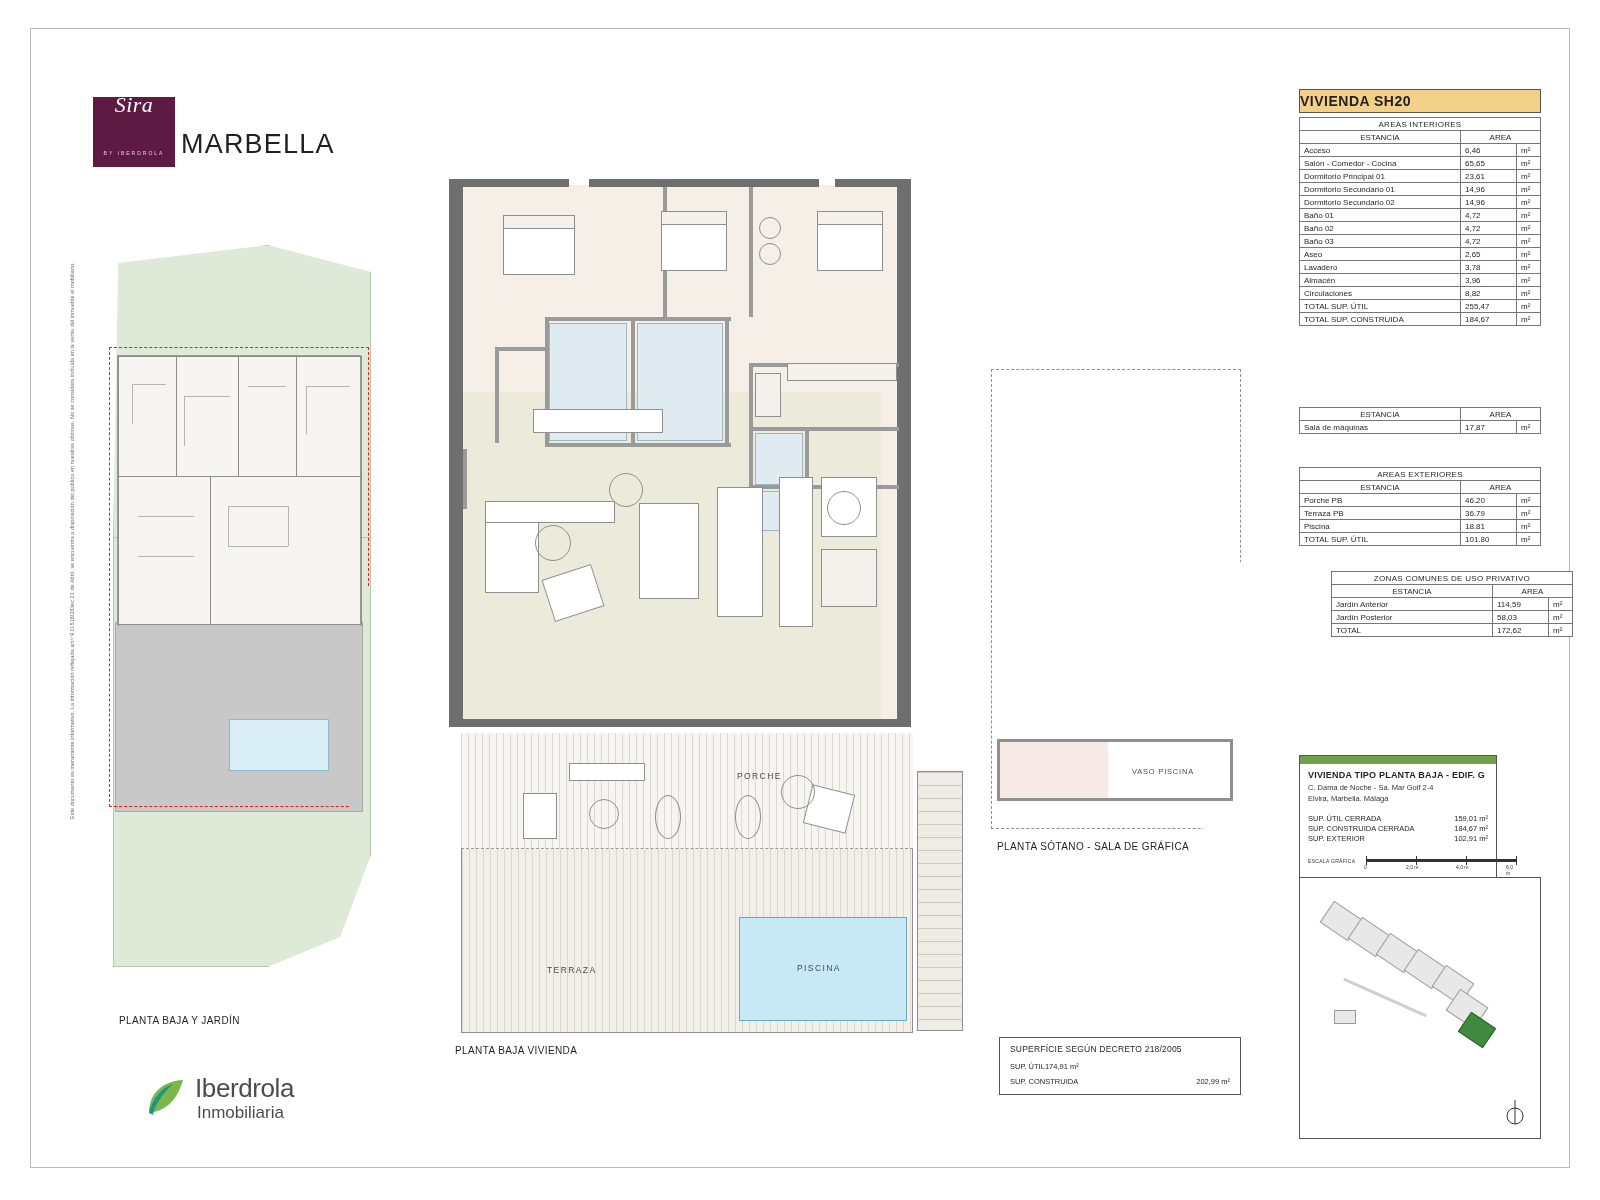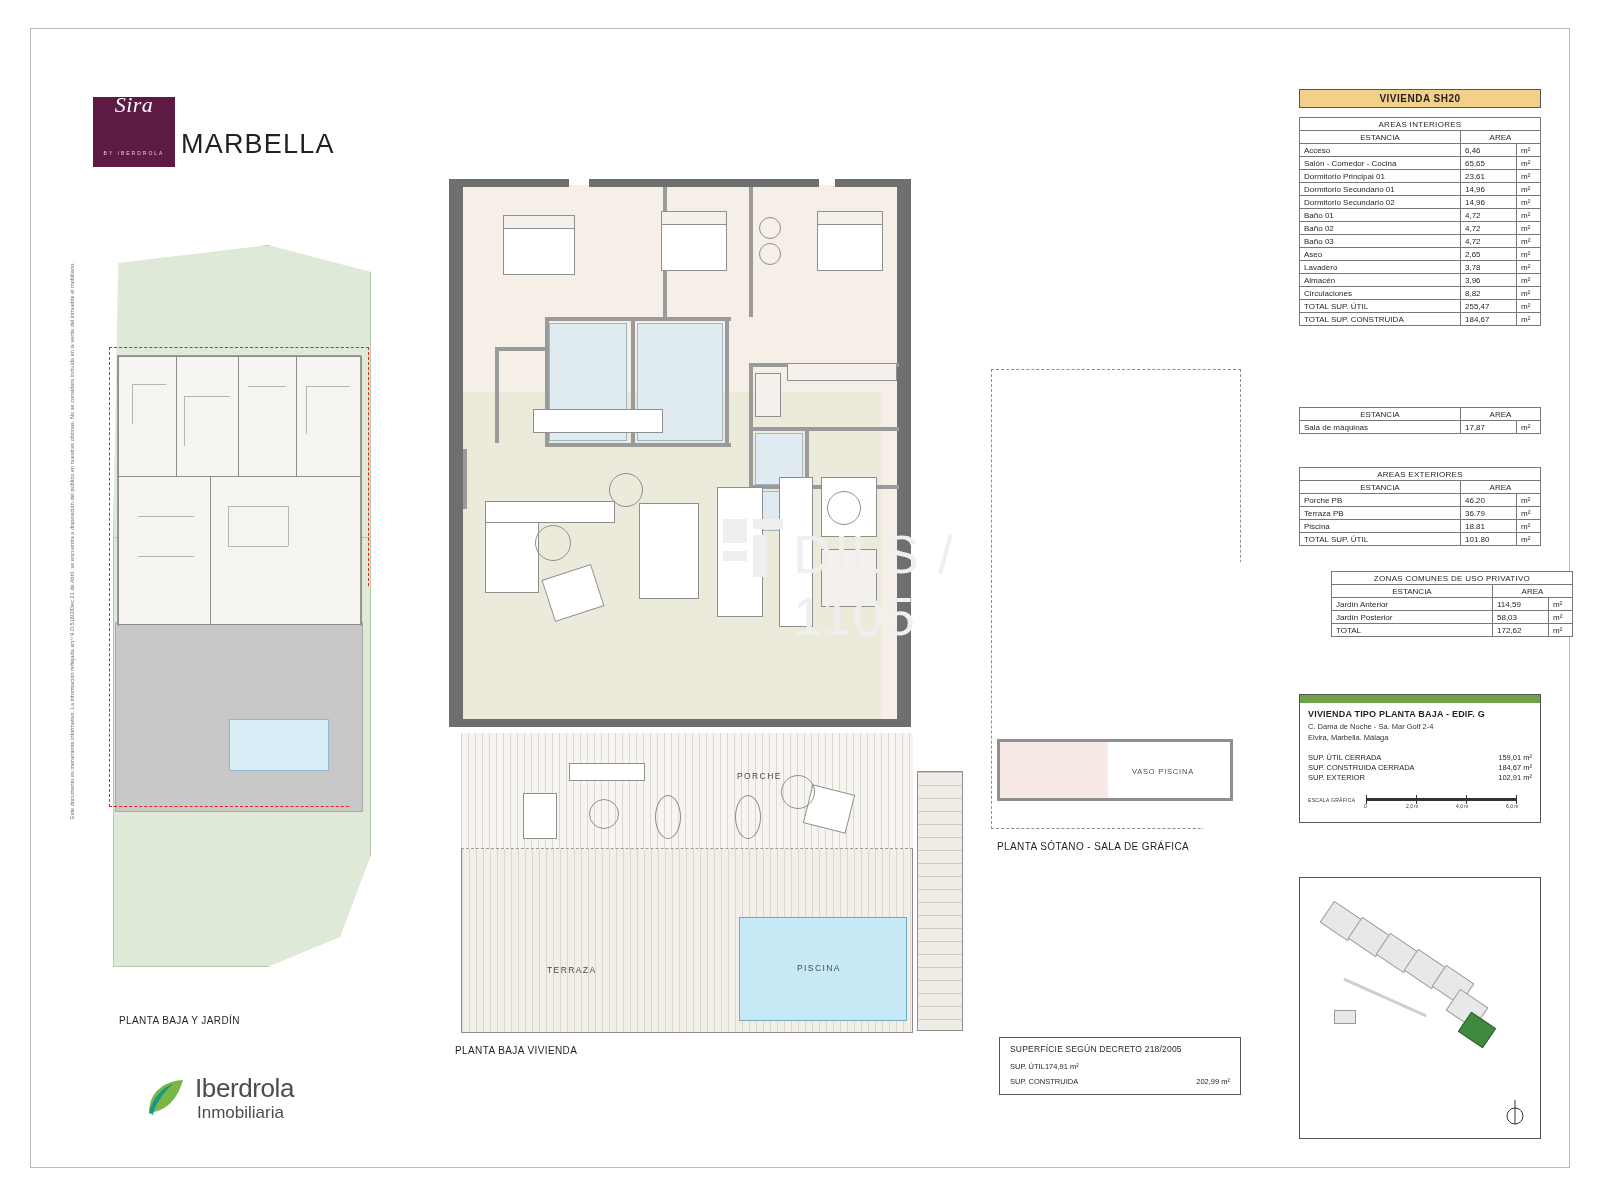--- a/index.html
+++ b/index.html
@@ -143,34 +143,34 @@
     clip-path:polygon(0 0, 100% 0, 100% 42%, 85% 42%, 85% 100%, 0 100%); }
   .bm-box { position:absolute; left:6px; top:370px; width:236px; height:62px; border:3px solid #8f8f8f; background:#ffffff; }
   .bm-left { position:absolute; left:0; top:0; width:108px; height:100%; background:#f7e9e6; }
   .bm-vaso { position:absolute; left:108px; top:0; right:0; height:100%; }
   .bm-lbl { position:absolute; font-size:7.5px; letter-spacing:.8px; color:#4a4a4a; }
   .cap-bm { left:966px; top:812px; }
 
   
   .rt { position:absolute; left:1268px; width:242px; font-size:8px; }
   .title-bar {
-    background:#f3d08a; border:1px solid #555; text-align:center; font-weight:bold;
-    font-size:10px; padding:3px 0; letter-spacing:.5px;
+    background:#f3d08a; border:1px solid #555; text-align:left; font-weight:bold;
+    font-size:14px; padding:3px 0; letter-spacing:.5px;
   }
   table.tbl { border-collapse:collapse; width:100%; border:1px solid #555; background:#fff; }
   table.tbl td, table.tbl th { border:1px solid #777; padding:1.5px 4px; font-size:8px; font-weight:normal; }
   .hdr-row td { text-align:center; font-weight:bold; }
   .sec-head td { text-align:center; font-weight:bold; letter-spacing:.3px; }
   .num { text-align:left; width:56px; }
   .unit { text-align:left; width:24px; font-size:7px; }
   .bold td { font-weight:bold; }
 
   
   .info {
-    position:absolute; left:1268px; top:665px; width:242px; border:1px solid #555; background:#fff;
+    position:absolute; left:1268px; top:726px; width:198px; border:1px solid #555; background:#fff;
   }
   .info .green { background:#6fa14a; height:8px; }
   .info-body { padding:6px 8px 8px 8px; }
   .info h4 { margin:0 0 3px 0; font-size:9px; letter-spacing:.2px; }
   .info p { margin:0; font-size:7.5px; line-height:1.45; color:#333; }
   .info .rowline { display:flex; justify-content:space-between; font-size:7.5px; margin-top:1px; }
   .scalebar { margin-top:10px; position:relative; height:22px; }
   .scalebar .sb-line { position:absolute; left:58px; top:6px; width:150px; height:3px; background:#333; }
   .scalebar .sb-tick { position:absolute; top:3px; width:1px; height:9px; background:#333; }
   .scalebar .sb-txt { position:absolute; top:11px; font-size:5px; color:#333; }
@@ -311,29 +311,20 @@
     <div class="circ" style="left:286px;top:618px;width:26px;height:44px;"></div>
     <div class="pool"></div>
     <div class="stair-right"></div>
 
     <div class="lbl" style="left:266px;top:594px;padding-left:22px;">PORCHE</div>
     <div class="lbl" style="left:98px;top:788px;">TERRAZA</div>
     <div class="lbl" style="left:348px;top:786px;">PISCINA</div>
   </div>
   <div class="caption cap-plan">PLANTA BAJA VIVIENDA</div>
 
-  <div class="watermark">
-    <svg class="wm-mark" viewBox="0 0 64 62">
-      <rect x="2" y="2" width="24" height="24" fill="#efefef"></rect>
-      <rect x="32" y="2" width="30" height="10" fill="#efefef"></rect>
-      <rect x="32" y="18" width="14" height="42" fill="#efefef"></rect>
-      <rect x="2" y="34" width="24" height="10" fill="#efefef"></rect>
-    </svg>
-    <span style="position:absolute;left:72px;top:18px;">DILS / 1105</span>
-  </div>
 
   <div class="basement">
     <div class="bm-dashed"></div>
     <div class="bm-box">
       <div class="bm-left"></div>
       <div class="bm-vaso">
         <div class="bm-lbl" style="left:24px;top:25px;">VASO PISCINA</div>
       </div>
     </div>
   </div>

